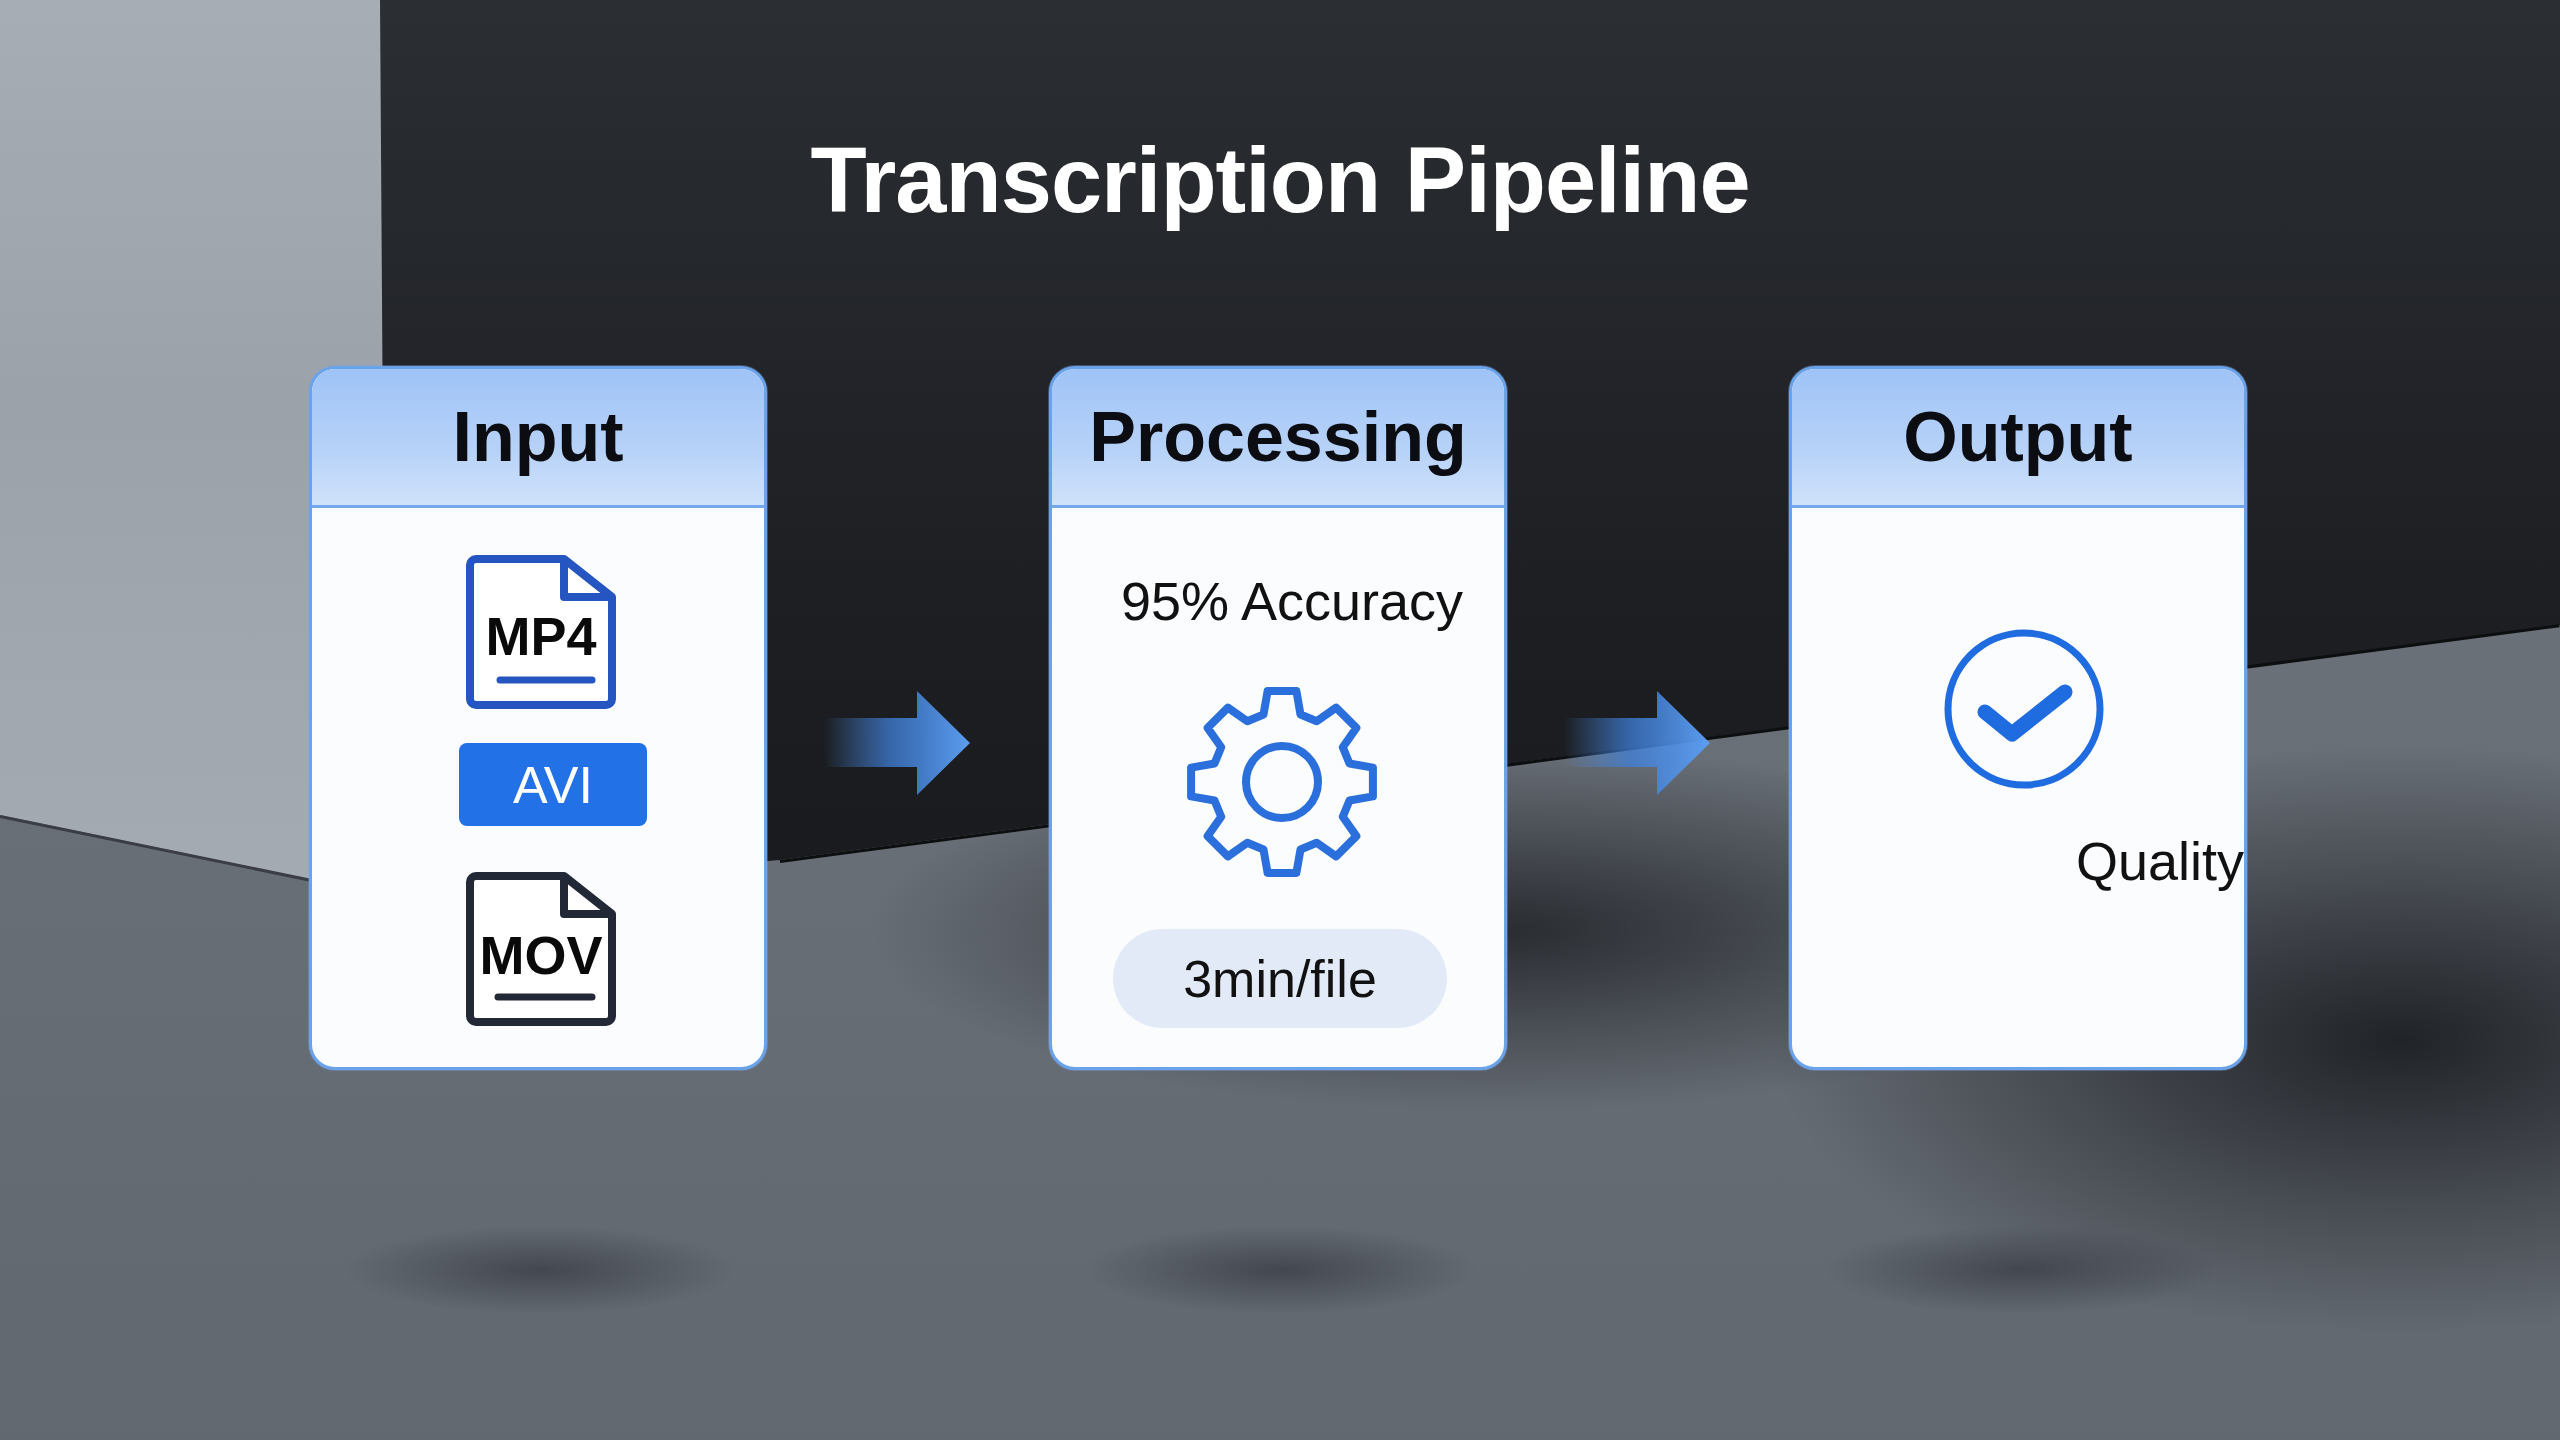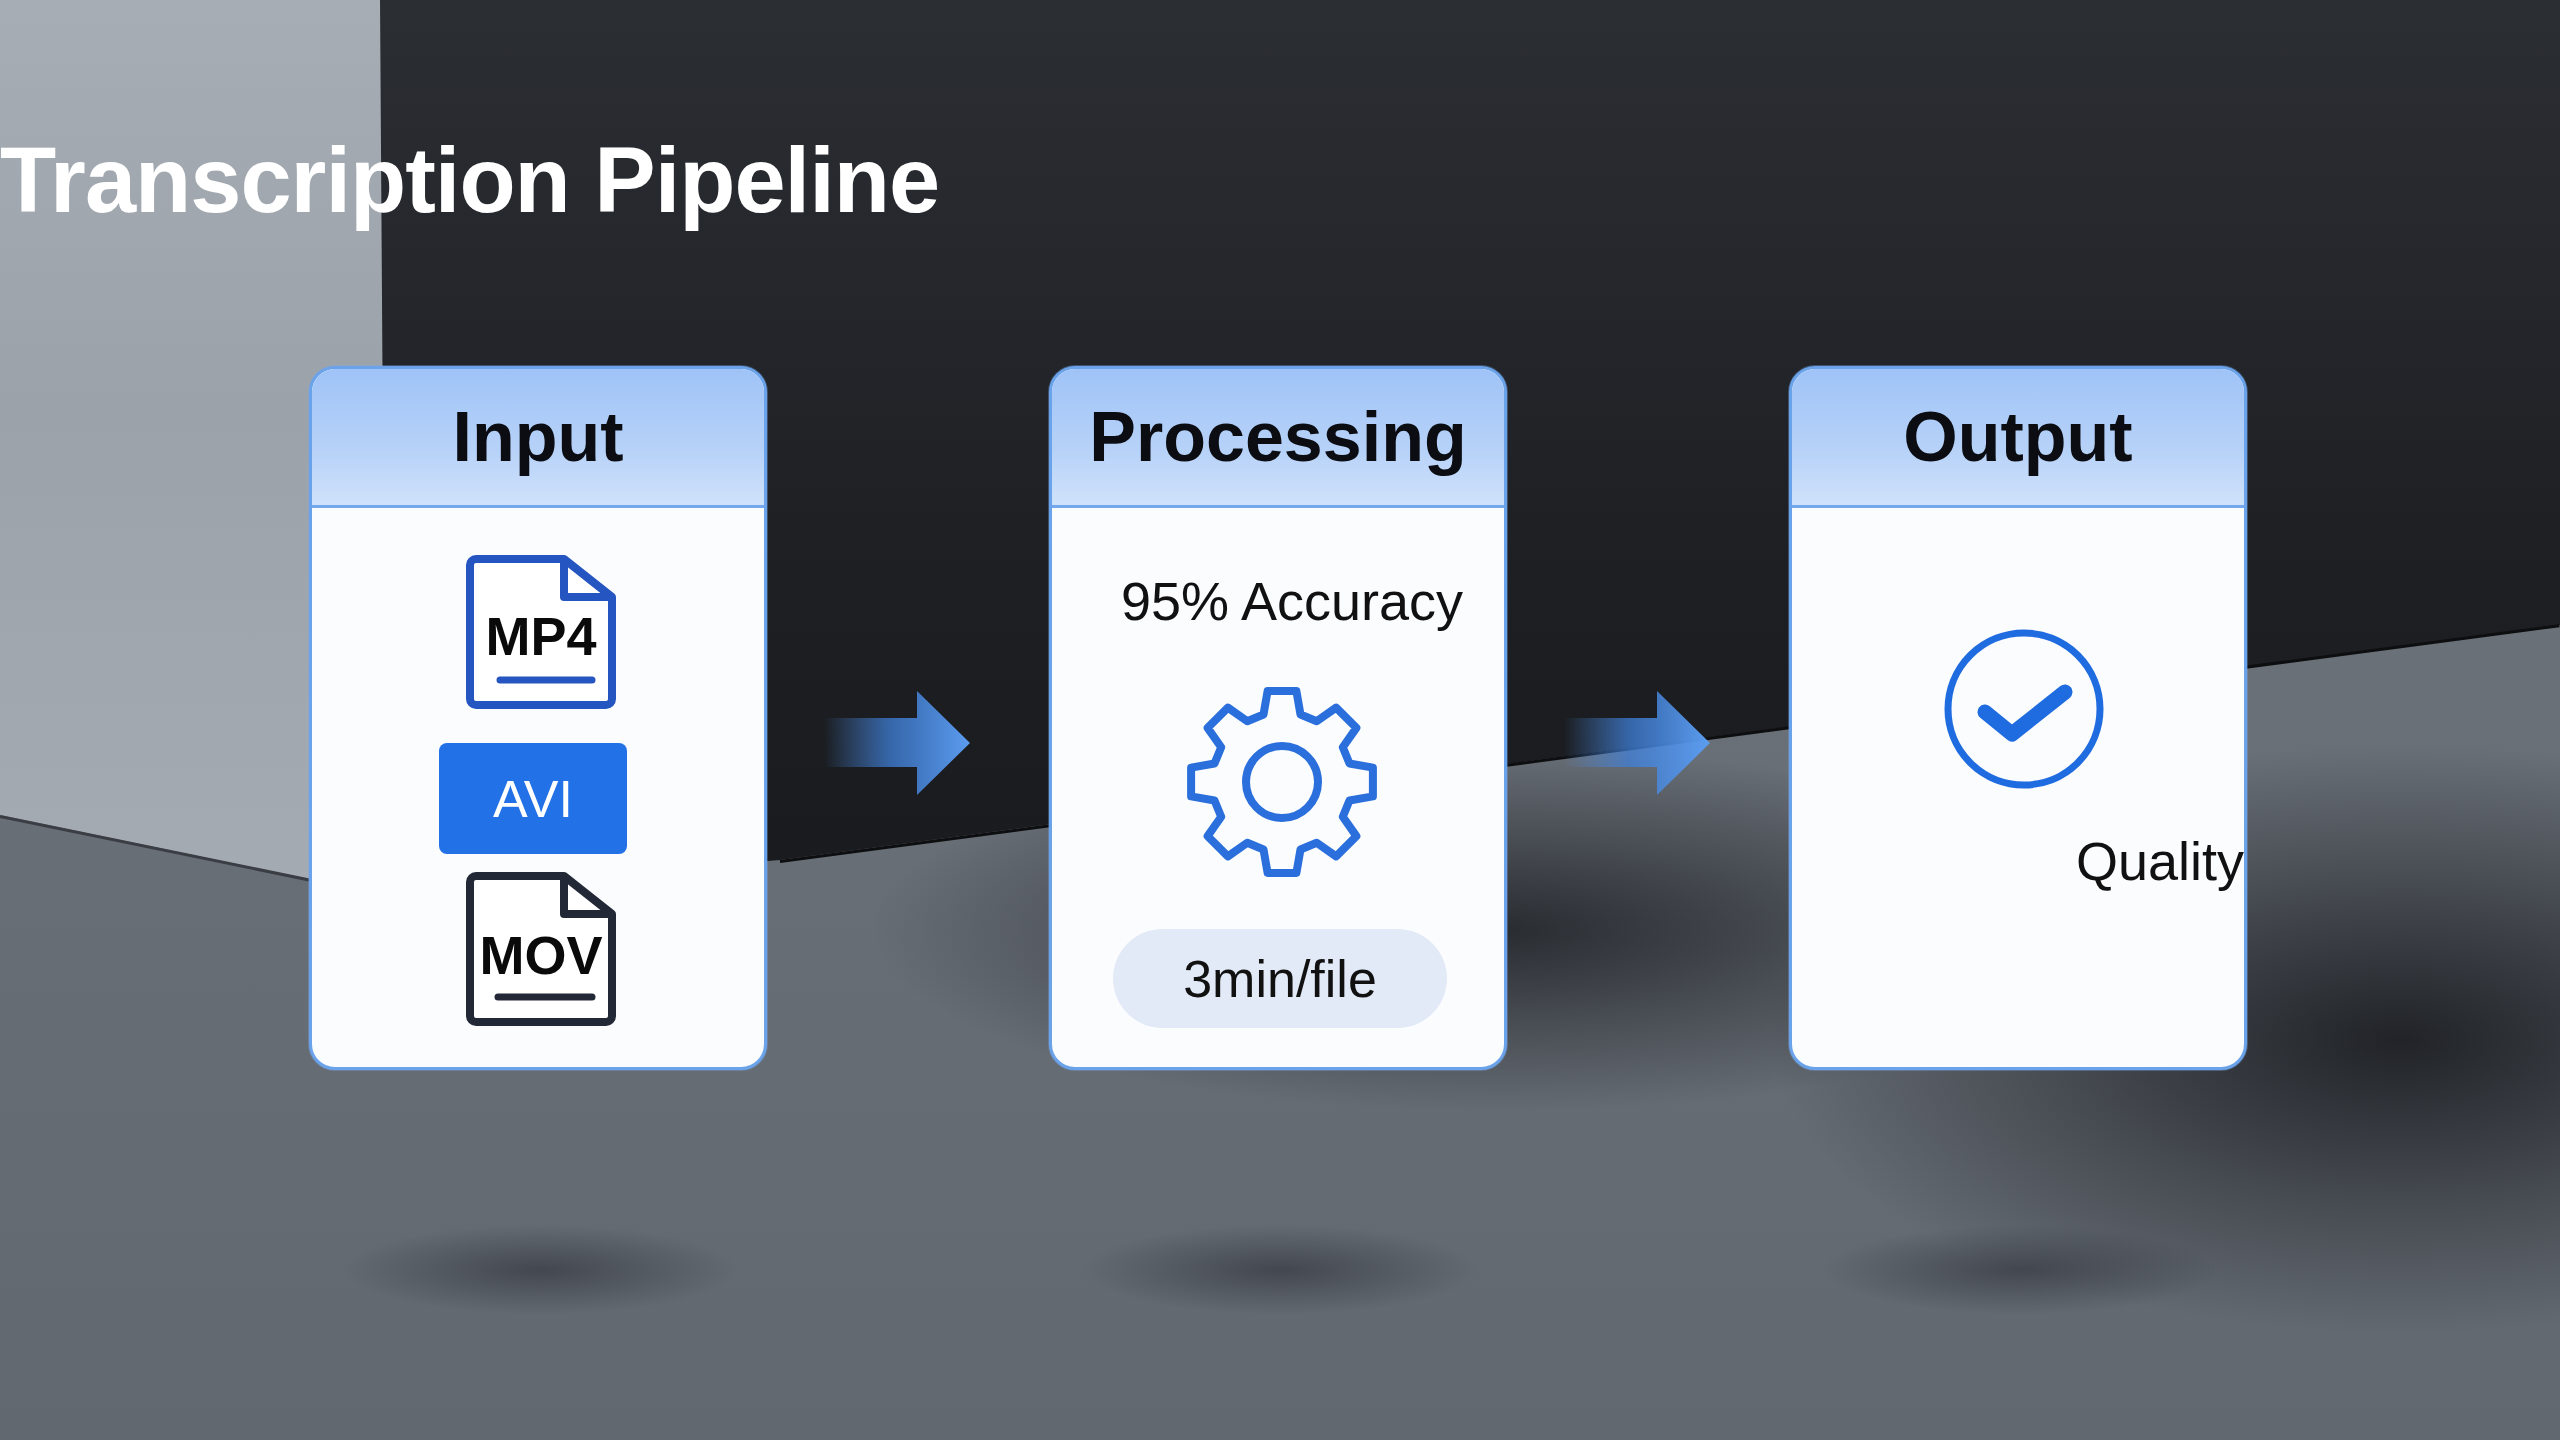--- a/index.html
+++ b/index.html
@@ -31,21 +31,21 @@
   }
   .corner-line {
     position: absolute; height: 3px; background: #0d0e10; transform-origin: 0 50%;
   }
   .shadow {
     position: absolute; width: 400px; height: 90px; border-radius: 50%;
     background: radial-gradient(ellipse at center, rgba(40,44,52,0.55), rgba(40,44,52,0) 70%);
   }
 
   .title {
-    position: absolute; left: 0; right: 0; top: 128px; 
+    position: absolute; left: 0; right: 0; top: 128px; text-align: center;
     color: #ffffff; font-weight: bold; font-size: 92px; letter-spacing: -1px;
     padding-left: 0; 
   }
   .title span { display: inline-block; transform: translateX(0px); }
 
   .card {
     position: absolute; top: 366px; width: 458px; height: 704px;
     border: 3px solid #6aa3ea; border-radius: 26px; background: #fbfcfe;
     box-sizing: border-box; overflow: hidden;
     box-shadow: 0 0 0 1px rgba(120,170,240,0.35);
@@ -57,21 +57,21 @@
   }
   .card-header span { font-weight: bold; font-size: 70px; color: #0b0d12; }
   .card-body { position: relative; height: 565px; }
 
   .file-icon { position: absolute; left: 152px; width: 154px; height: 158px; }
   .file-label {
     position: absolute; left: 0; right: 0; text-align: center;
     font-weight: bold; font-size: 54px; color: #0a0a0a;
   }
   .avi-badge {
-    position: absolute; left: 127px; top: 235px; width: 188px; height: 111px;
+    position: absolute; left: 147px; top: 235px; width: 188px; height: 83px;
     background: #2371e6; border-radius: 8px; color: #fff;
     display: flex; align-items: center; justify-content: center;
     font-size: 52px;
   }
 
   .accuracy {
     position: absolute; left: 0; right: 0; top: 62px; text-align: center;
     font-size: 54px; color: #111; padding-left: 28px;
   }
   .gear { position: absolute; left: 132px; top: 176px; width: 196px; height: 196px; }

